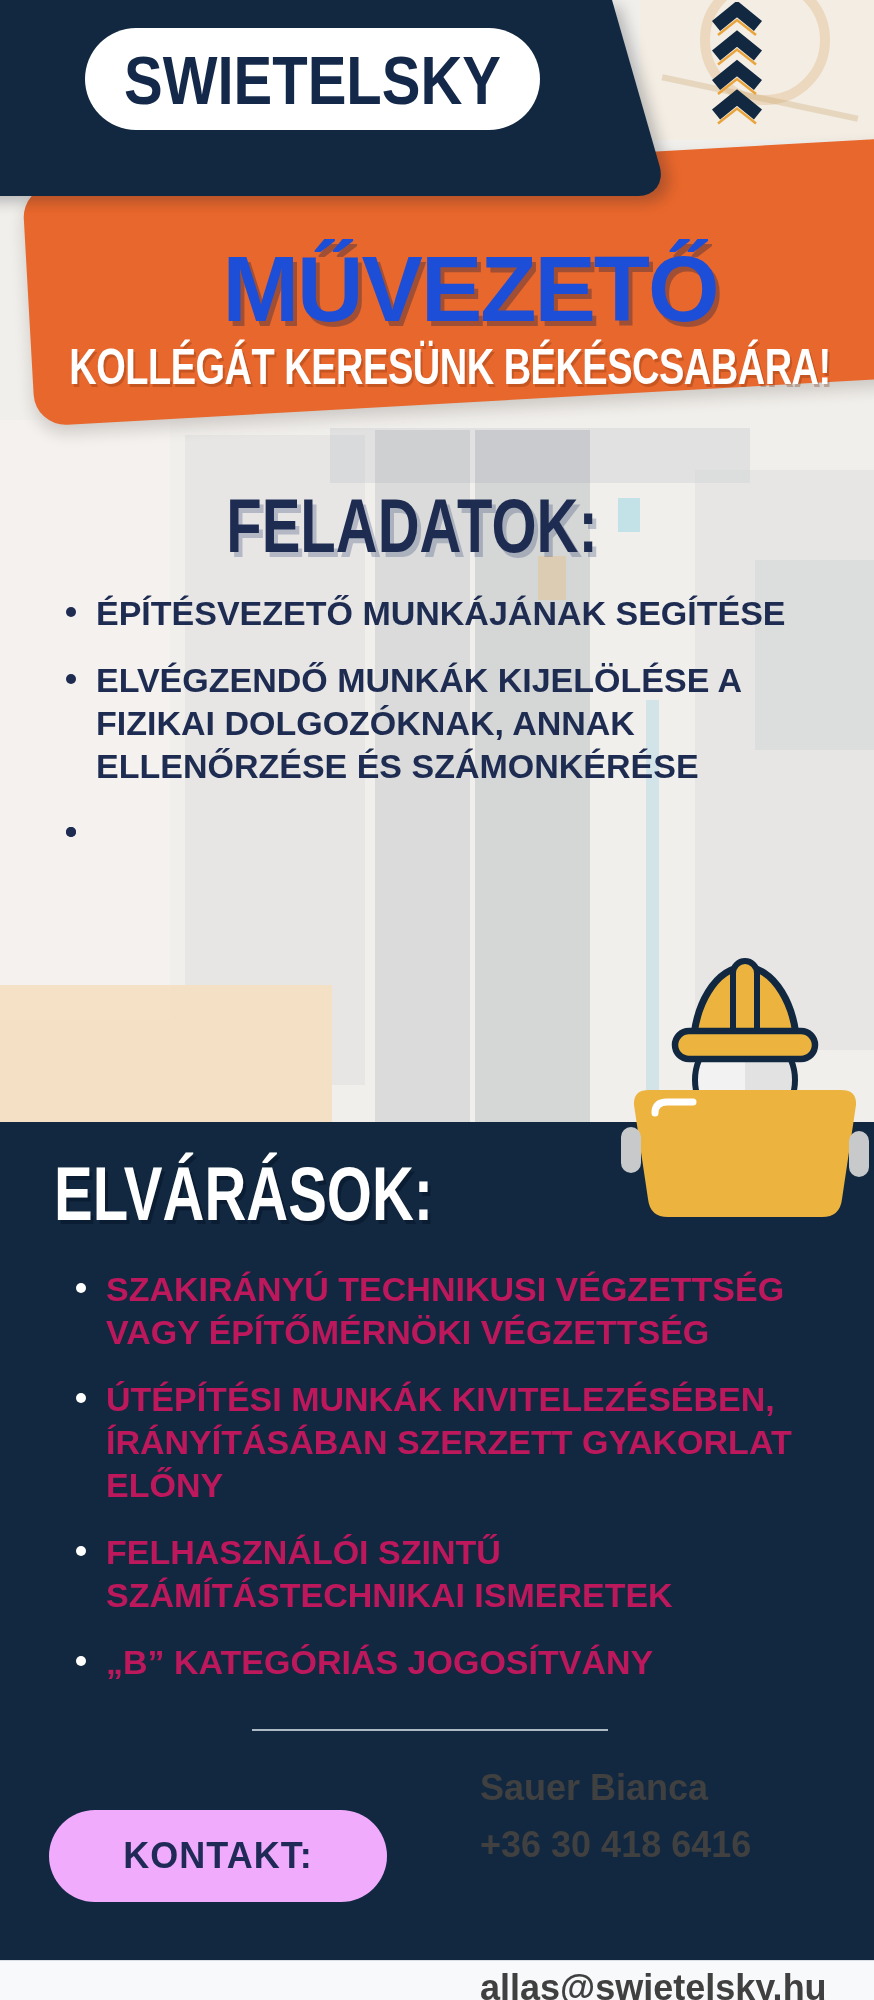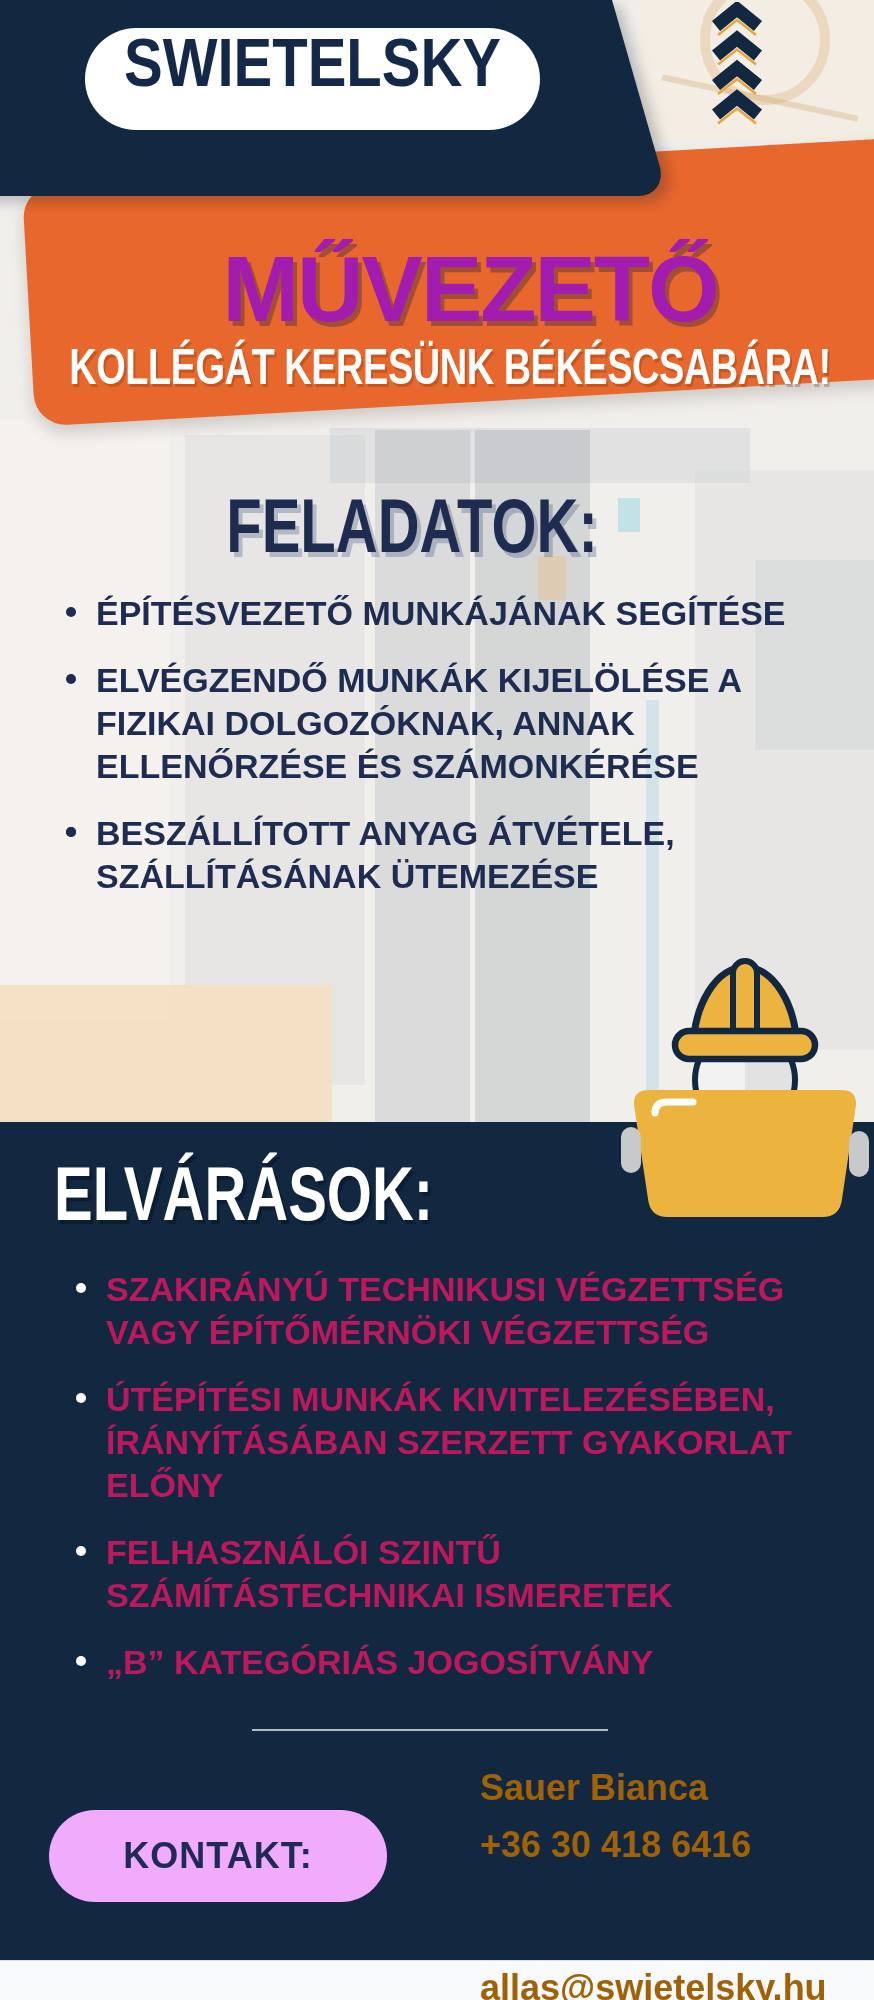--- a/index.html
+++ b/index.html
@@ -39,33 +39,33 @@
     box-shadow:0 8px 16px rgba(40,30,20,.18);
   }
   .navy-header{
     left:-80px;top:0;width:692px;height:196px;background:#112840;
     transform:skewX(16deg);transform-origin:top left;
     border-radius:0 0 30px 0;z-index:3;
     box-shadow:6px 6px 14px rgba(10,20,35,.25);
   }
   .logo-pill{
     left:85px;top:28px;width:455px;height:102px;border-radius:51px;background:#ffffff;
-    z-index:4;display:flex;align-items:flex-start;justify-content:center;
+    z-index:4;display:flex;align-items:center;justify-content:center;
   }
   .logo-text{
     font-size:58px;font-weight:bold;color:#14294a;letter-spacing:0px;
     transform:scaleY(1.18);
   }
   .chevrons{left:712px;top:2px;z-index:4;}
 
   
   .hero-title{
     left:65px;top:243px;width:810px;z-index:4;text-align:center;
     font-size:92px;line-height:92px;font-weight:bold;letter-spacing:-2px;
-    color:#a21caf;text-shadow:4px 5px 0 rgba(30,35,70,.35);
+    color:#1d4ed8;text-shadow:4px 5px 0 rgba(30,35,70,.35);
   }
   .hero-subtitle{
     left:40px;top:338px;width:820px;z-index:4;text-align:center;
     font-size:38px;line-height:44px;font-weight:bold;letter-spacing:-0.5px;
     color:#ffffff;transform:scaleY(1.3);transform-origin:top center;
     text-shadow:2px 3px 0 rgba(120,45,10,.30);
   }
 
   
   .h-feladatok{
@@ -99,21 +99,21 @@
   
   .worker{left:615px;top:955px;z-index:6;}
 
   
   .divider{left:252px;top:1729px;width:356px;height:2px;background:#c9d3da;opacity:.85;z-index:2;}
   .kontakt-pill{
     left:49px;top:1810px;width:338px;height:92px;border-radius:46px;background:#f0abfc;
     z-index:2;display:flex;align-items:center;justify-content:center;cursor:pointer;
   }
   .kontakt-label{font-size:36px;font-weight:bold;letter-spacing:1px;color:#1f2a56;}
-  .c-line{left:480px;z-index:2;font-size:36px;font-weight:bold;color:#a16207;line-height:40px;}
+  .c-line{left:480px;z-index:2;font-size:36px;font-weight:bold;color:#404040;line-height:40px;}
   .c-name{top:1768px;}
   .c-phone{top:1825px;}
   .c-email{top:1968px;}
 </style>
 </head>
 <body>
 
 <div class="poster">
 
   <div class="abs photo-area">
@@ -176,22 +176,20 @@
       <span class="bdot"></span>
       <span class="btext">ELVÉGZENDŐ MUNKÁK KIJELÖLÉSE A
 FIZIKAI DOLGOZÓKNAK, ANNAK
 ELLENŐRZÉSE ÉS SZÁMONKÉRÉSE</span>
     </div>
     <div class="bitem">
       <span class="bdot"></span>
     </div>
     <div class="bitem">
       <span class="bdot"></span>
-      <span class="btext">BESZÁLLÍTOTT ANYAG ÁTVÉTELE,
-SZÁLLÍTÁSÁNAK ÜTEMEZÉSE</span>
     </div>
   </div>
 
   <svg class="abs worker" width="260" height="270" viewBox="0 0 260 270">
     <g>
       <circle cx="130" cy="125" r="50" fill="#f2f2f2"></circle>
       <path d="M130 75 A50 50 0 0 1 130 175 Z" fill="#dcdcdc" opacity="0.7"></path>
       <circle cx="130" cy="125" r="50" fill="none" stroke="#112840" stroke-width="6"></circle>
     </g>
     <g>

